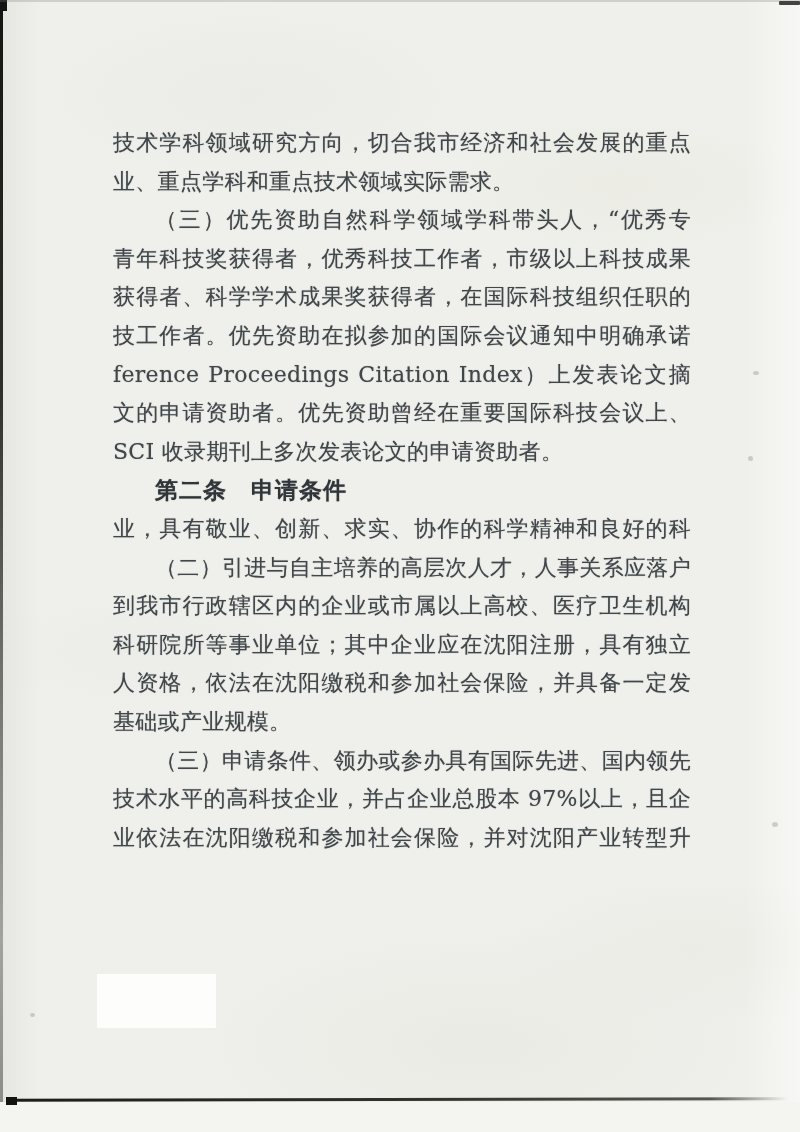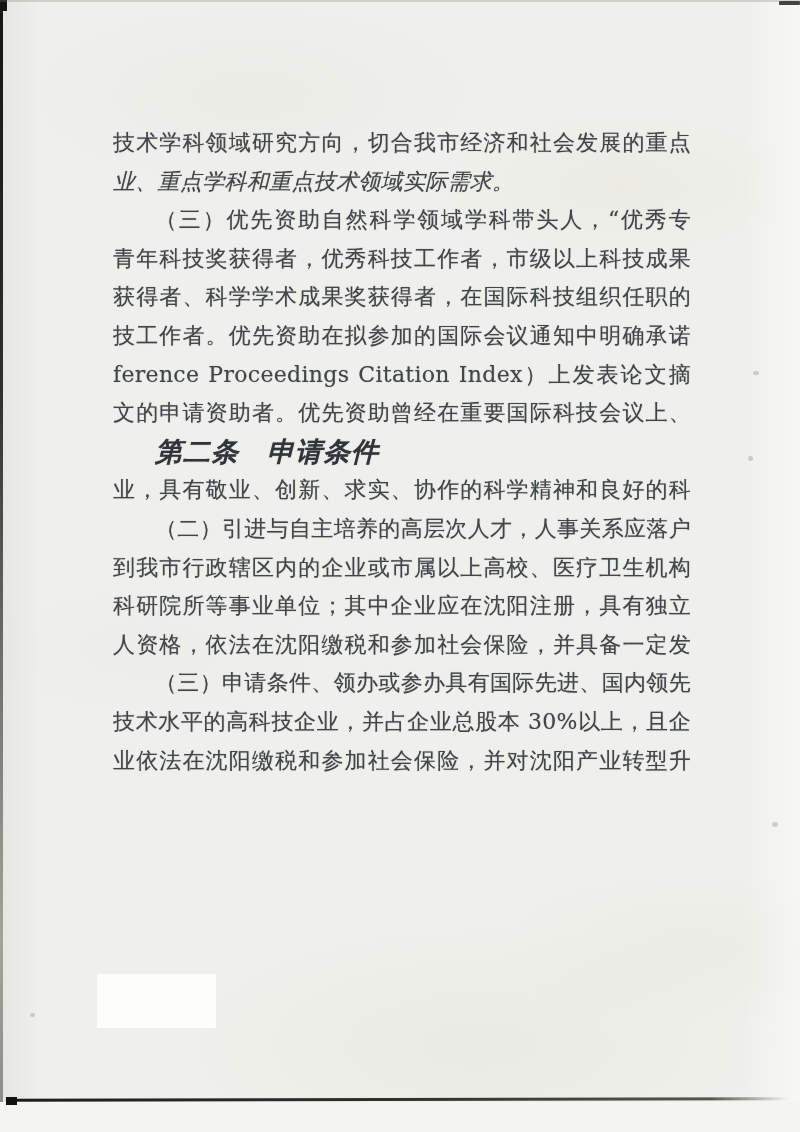--- a/index.html
+++ b/index.html
@@ -35,25 +35,25 @@
   .doc{
     position:absolute;left:113px;top:124px;width:578px;
     color:var(--text);
     font-size:22px;letter-spacing:0.3px;
     text-shadow:0 0 1px rgba(70,75,78,0.5);
   }
   .line{
     height:38.6px;line-height:38.6px;overflow:hidden;
   }
   .full{text-align:justify;text-align-last:justify;}
-  .partial{text-align:left;text-align-last:left;font-style:italic;}
+  .partial{text-align:left;text-align-last:left;}
   .indent{text-indent:42px;}
   .bold{
     font-weight:bold;color:var(--heading);
-    font-size:27px;letter-spacing:1px;
+    font-size:23px;letter-spacing:1px;
   }
   
   .left-edge{
     position:absolute;left:0;top:0;width:3px;height:1105px;
     background:linear-gradient(to bottom,#151513 0%,#2e2e2c 35%,#6f6f6b 60%,#a3a39e 85%,#8c8c88 100%);
   }
   .corner-blob{
     position:absolute;left:0;top:0;width:7px;height:11px;background:var(--edge-black);
   }
   .top-edge{
@@ -95,40 +95,42 @@
       <div class="line partial">业、重点学科和重点技术领域实际需求。</div>
     </div>
 
     <div class="para">
       <div class="line full indent">（三）优先资助自然科学领域学科带头人，“优秀专家”，</div>
       <div class="line full">青年科技奖获得者，优秀科技工作者，市级以上科技成果奖</div>
       <div class="line full">获得者、科学学术成果奖获得者，在国际科技组织任职的科</div>
       <div class="line full">技工作者。优先资助在拟参加的国际会议通知中明确承诺将</div>
       <div class="line full">ference Proceedings Citation Index）上发表论文摘要或全</div>
       <div class="line full">文的申请资助者。优先资助曾经在重要国际科技会议上、或</div>
+      <div class="line partial">SCI 收录期刊上多次发表论文的申请资助者。</div>
     </div>
 
     <div class="para">
       <div class="line partial indent bold">第二条　申请条件</div>
     </div>
 
     <div class="para">
       <div class="line full">业，具有敬业、创新、求实、协作的科学精神和良好的科研</div>
     </div>
 
     <div class="para">
       <div class="line full indent">（二）引进与自主培养的高层次人才，人事关系应落户</div>
       <div class="line full">到我市行政辖区内的企业或市属以上高校、医疗卫生机构及</div>
       <div class="line full">科研院所等事业单位；其中企业应在沈阳注册，具有独立法</div>
       <div class="line full">人资格，依法在沈阳缴税和参加社会保险，并具备一定发展</div>
+      <div class="line partial">基础或产业规模。</div>
     </div>
 
     <div class="para">
       <div class="line full indent">（三）申请条件、领办或参办具有国际先进、国内领先</div>
-      <div class="line full">技术水平的高科技企业，并占企业总股本 30%以上，且企</div>
+      <div class="line full">技术水平的高科技企业，并占企业总股本 97%以上，且企</div>
       <div class="line full">业依法在沈阳缴税和参加社会保险，并对沈阳产业转型升级</div>
     </div>
 
   </div>
 
   <div class="white-patch"></div>
   <div class="left-edge"></div>
   <div class="corner-blob"></div>
   <div class="top-edge"></div>
   <div class="top-right-dash"></div>

